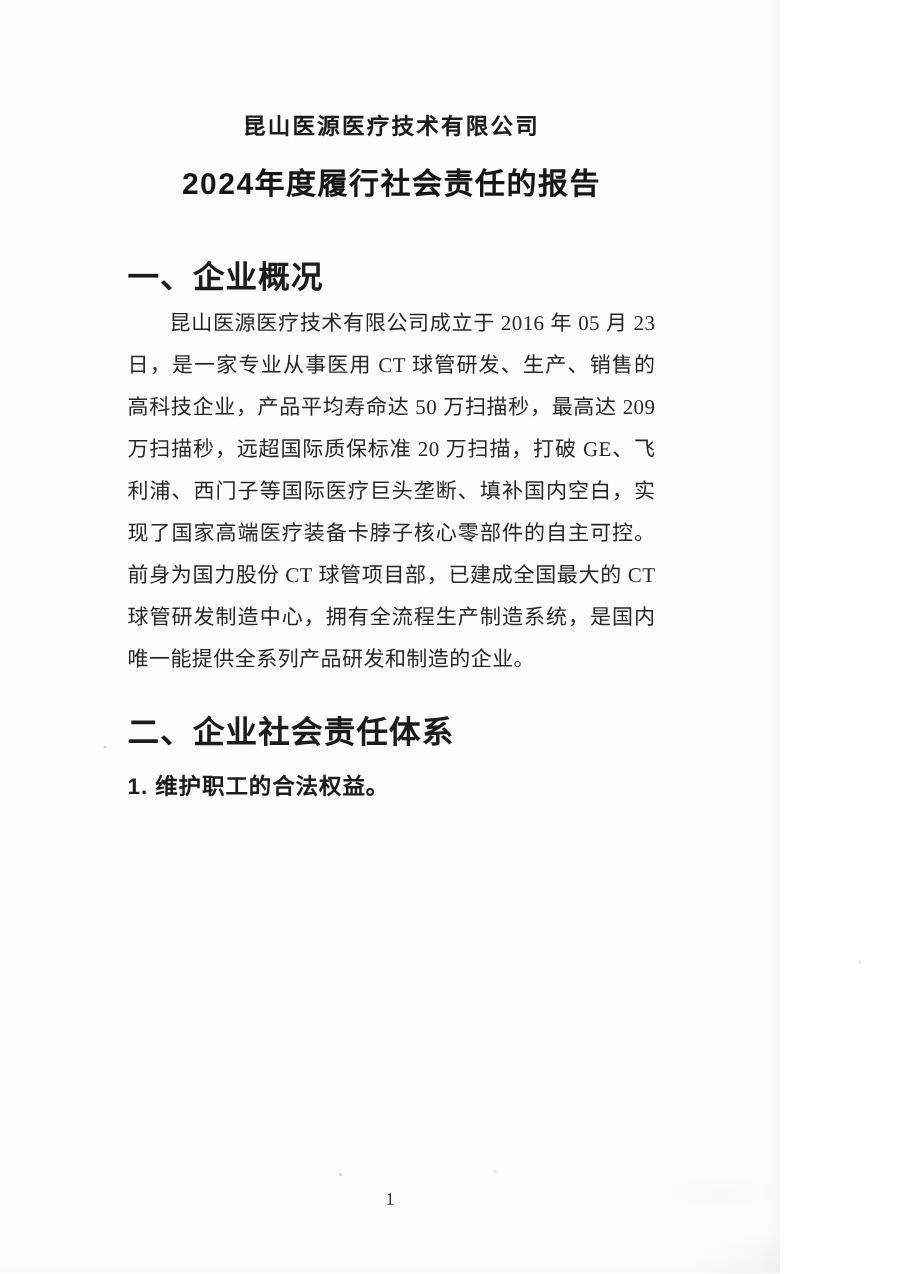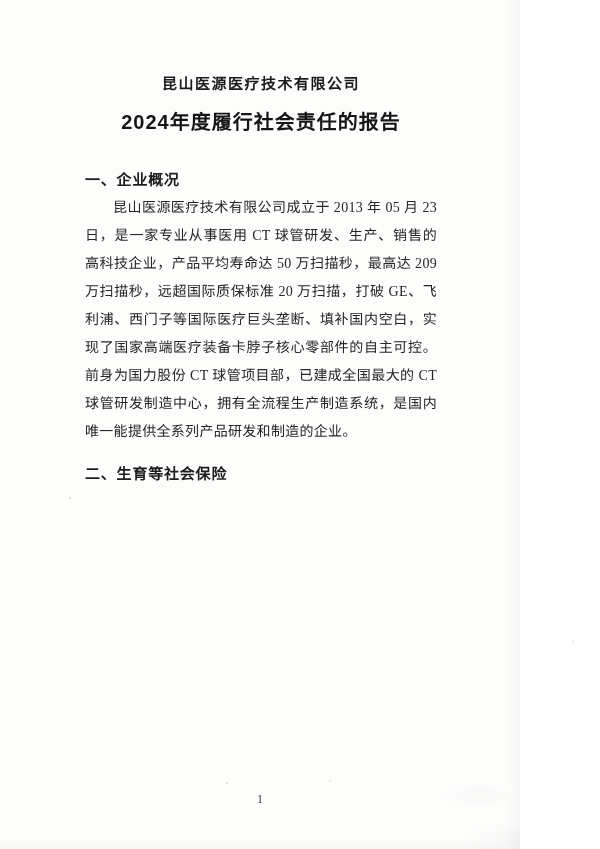--- a/index.html
+++ b/index.html
@@ -41,21 +41,21 @@
     font-family: Liberation Sans, sans-serif;
     font-weight: bold;
     font-size: 20px;
     letter-spacing: 1px;
     margin-top: 13px;
     color: #161616;
   }
   .sec-heading {
     font-family: "Liberation Sans", "DejaVu Sans", sans-serif;
     font-weight: bold;
-    font-size: 15px;
+    font-size: 21px;
     letter-spacing: 0.8px;
     color: #1c1c1c;
   }
   .sec-heading.first {
     margin-top: 33px;
   }
   .sec-heading.second {
     margin-top: 16px;
   }
   .sub-heading {
@@ -98,25 +98,26 @@
 <body>
 
 <div class="page">
 
   <div class="doc-title">昆山医源医疗技术有限公司</div>
 
   <div class="doc-subtitle">2024年度履行社会责任的报告</div>
 
   <div class="sec-heading first">一、企业概况</div>
 
-  <p class="body-para">昆山医源医疗技术有限公司成立于 2013 年 05 月 23 日，是一家专业从事医用 CT 球管研发、生产、销售的高科技企业，产品平均寿命达 50 万扫描秒，最高达 209 万扫描秒，远超国际质保标准 20 万扫描，打破 GE、飞利浦、西门子等国际医疗巨头垄断、填补国内空白，实现了国家高端医疗装备卡脖子核心零部件的自主可控。前身为国力股份 CT 球管项目部，已建成全国最大的 CT 球管研发制造中心，拥有全流程生产制造系统，是国内唯一能提供全系列产品研发和制造的企业。</p>
+  <p class="body-para">昆山医源医疗技术有限公司成立于 2016 年 05 月 23 日，是一家专业从事医用 CT 球管研发、生产、销售的高科技企业，产品平均寿命达 50 万扫描秒，最高达 209 万扫描秒，远超国际质保标准 20 万扫描，打破 GE、飞利浦、西门子等国际医疗巨头垄断、填补国内空白，实现了国家高端医疗装备卡脖子核心零部件的自主可控。前身为国力股份 CT 球管项目部，已建成全国最大的 CT 球管研发制造中心，拥有全流程生产制造系统，是国内唯一能提供全系列产品研发和制造的企业。</p>
 
 
-  <div class="sec-heading second">二、生育等社会保险</div>
+  <div class="sec-heading second">二、企业社会责任体系</div>
 
+  <div class="sub-heading">1. 维护职工的合法权益。</div>
 
 
   <div class="page-number">1</div>
 
   <span class="speck s1"></span>
   <span class="speck s2"></span>
   <span class="speck s3"></span>
   <span class="speck s4"></span>
 
 </div>

